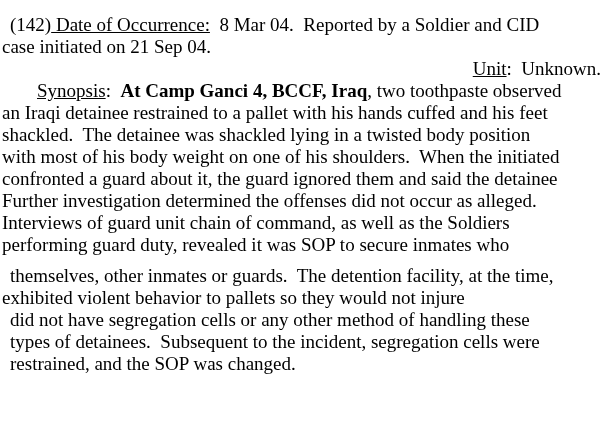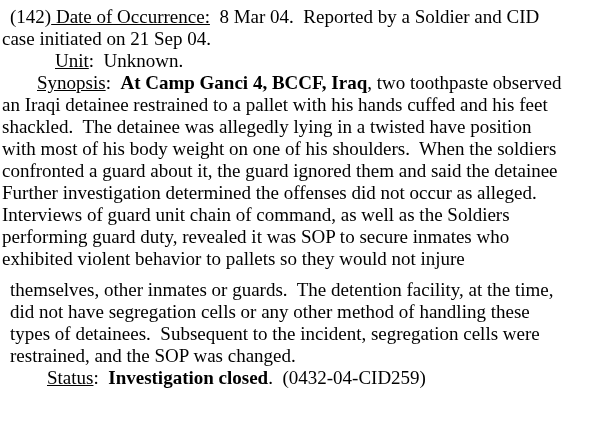--- a/index.html
+++ b/index.html
@@ -5,50 +5,49 @@
   html, body {
     margin: 0;
     padding: 0;
     background: #ffffff;
   }
   .page {
     position: relative;
     width: 601px;
     height: 423px;
     box-sizing: border-box;
-    padding-top: 6px;
+    padding-top: 14px;
     background: #ffffff;
     overflow: hidden;
     font-family: "Liberation Serif", "DejaVu Serif", serif;
     font-size: 19px;
     line-height: 22px;
     color: #000000;
   }
   .line {
     white-space: pre;
   }
   .u { text-decoration: underline; }
   .b { font-weight: bold; }
 </style>
 </head>
 <body>
 
 <div class="page">
   <div id="doc-lines">
       <div class="line" style="padding-left: 10px;"><span class="">(142)</span><span class="u "> Date of Occurrence:</span><span class="">  8 Mar 04.  Reported by a Soldier and CID</span></div>
       <div class="line" style="padding-left: 2px;"><span class="">case initiated on 21 Sep 04.</span></div>
-      <div class="line" style="padding-left: 55px;"><span class="u ">Unit</span><span class="">:  Unknown.</span></div>
+      <div class="line" style="padding-left: 55px; text-align: right;"><span class="u ">Unit</span><span class="">:  Unknown.</span></div>
       <div class="line" style="padding-left: 37px;"><span class="u ">Synopsis</span><span class="">:  </span><span class="b">At Camp Ganci 4, BCCF, Iraq</span><span class="">, two toothpaste observed</span></div>
       <div class="line" style="padding-left: 2px;"><span class="">an Iraqi detainee restrained to a pallet with his hands cuffed and his feet</span></div>
-      <div class="line" style="padding-left: 2px;"><span class="">shackled.  The detainee was allegedly lying in a twisted have position</span></div>
-      <div class="line" style="padding-left: 2px;"><span class="">with most of his body weight on one of his shoulders.  When the soldiers</span></div>
+      <div class="line" style="padding-left: 2px;"><span class="">shackled.  The detainee was shackled lying in a twisted body position</span></div>
+      <div class="line" style="padding-left: 2px;"><span class="">with most of his body weight on one of his shoulders.  When the initiated</span></div>
       <div class="line" style="padding-left: 2px;"><span class="">confronted a guard about it, the guard ignored them and said the detainee</span></div>
       <div class="line" style="padding-left: 2px;"><span class="">Further investigation determined the offenses did not occur as alleged.</span></div>
       <div class="line" style="padding-left: 2px;"><span class="">Interviews of guard unit chain of command, as well as the Soldiers</span></div>
       <div class="line" style="padding-left: 2px;"><span class="">performing guard duty, revealed it was SOP to secure inmates who</span></div>
+      <div class="line" style="padding-left: 10px; margin-top: 9px;"><span class="">themselves, other inmates or guards.  The detention facility, at the time,</span></div>
       <div class="line" style="padding-left: 2px;"><span class="">exhibited violent behavior to pallets so they would not injure</span></div>
-      <div class="line" style="padding-left: 10px; margin-top: 9px;"><span class="">themselves, other inmates or guards.  The detention facility, at the time,</span></div>
       <div class="line" style="padding-left: 10px;"><span class="">did not have segregation cells or any other method of handling these</span></div>
       <div class="line" style="padding-left: 10px;"><span class="">types of detainees.  Subsequent to the incident, segregation cells were</span></div>
       <div class="line" style="padding-left: 10px;"><span class="">restrained, and the SOP was changed.</span></div>
-      <div class="line" style="padding-left: 47px;"><span class="u ">Status</span><span class="">:  </span><span class="b">Investigation closed</span><span class="">.  (0432-04-CID259)</span></div>
     </div>
 </div>
 
 </body></html>

